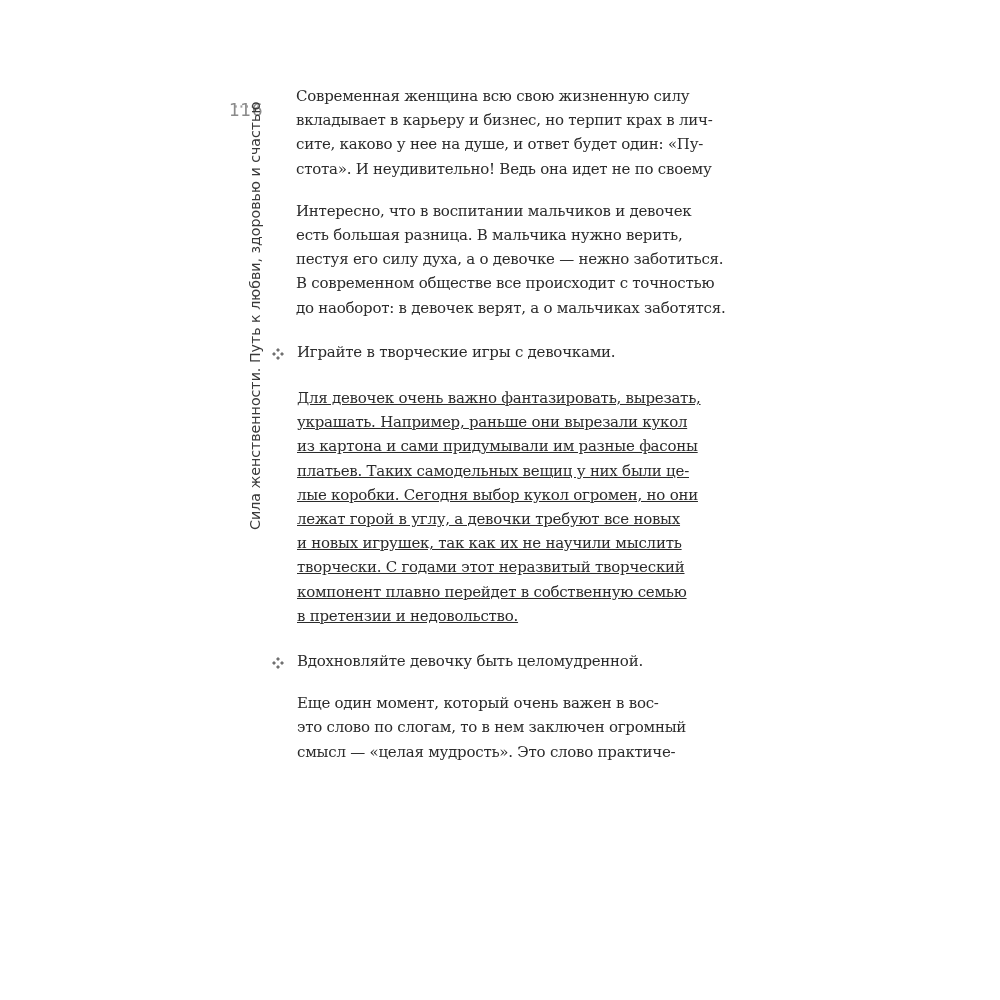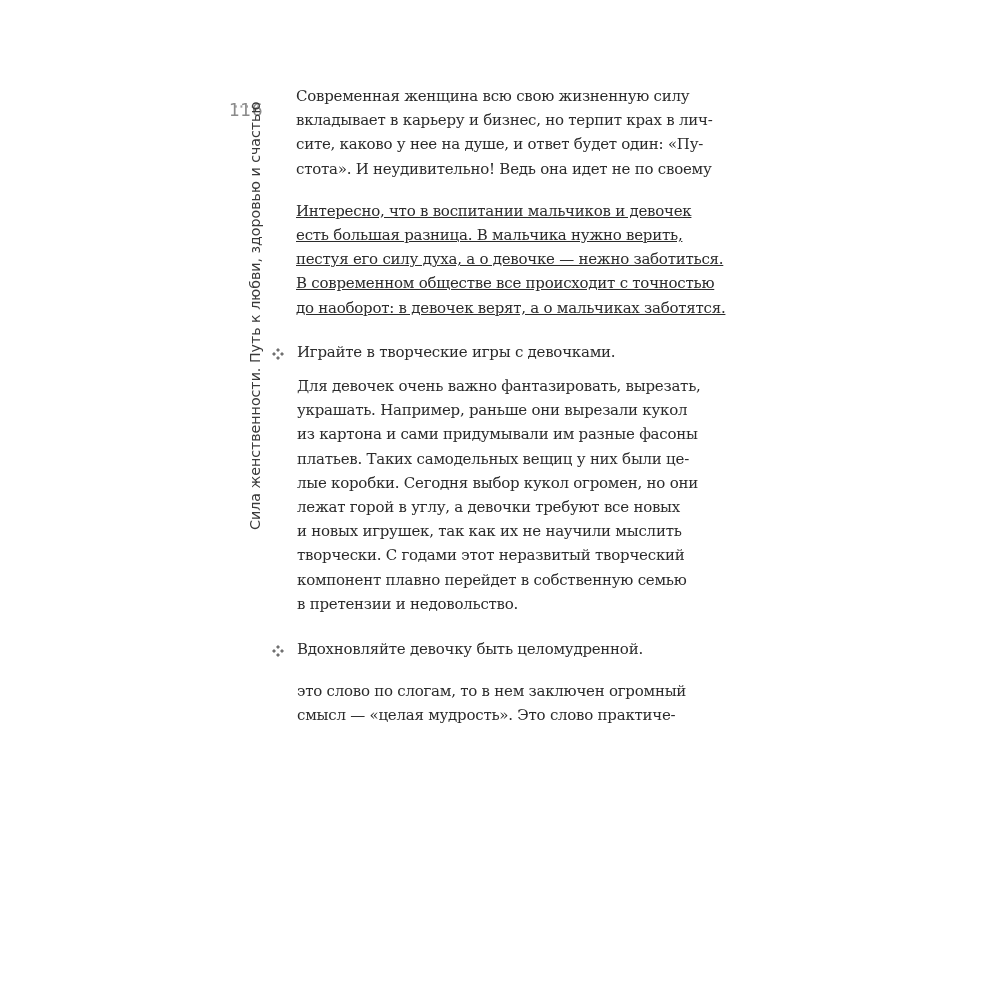--- a/index.html
+++ b/index.html
@@ -25,27 +25,27 @@
     white-space: nowrap;
     font-family: "DejaVu Sans", "Liberation Sans", sans-serif;
     font-size: 14.2px; color: #3a3a3a; line-height: 18px;
   }
   .body-text {
     position: absolute; left: 296px; top: 84px; width: 490px;
     font-size: 15px; line-height: 24.2px; letter-spacing: -0.25px;
   }
   .line { display: block; white-space: nowrap; }
   .para { margin: 0; }
-  .para + .para { margin-top: 18px; text-decoration: underline; }
+  .para + .para { margin-top: 18px; }
   .bullet { position: relative; margin-top: 19px; }
   .bullet-icon {
     position: absolute; left: 0; top: 8px; width: 12px; height: 12px;
   }
   .bullet-text { display: block; padding-left: 25px; white-space: nowrap; }
-  .indented { padding-left: 25px; margin-top: 10px; }
+  .indented { padding-left: 25px; margin-top: 22px; text-decoration: underline; }
   .indented-2 { padding-left: 25px; margin-top: 18px; }
 </style>
 </head>
 <body>
 
 <div class="page-number">116</div>
 <div class="page-number-dots"></div>
 
 <div class="running-header">Сила женственности. Путь к любви, здоровью и счастью</div>
 
@@ -88,17 +88,18 @@
 
   <div class="bullet" style="margin-left:-24px; margin-top:21px;">
     <svg class="bullet-icon" viewBox="0 0 12 12">
       <polygon points="6,0 8,2 6,4 4,2" fill="#707070"></polygon>
       <polygon points="6,8 8,10 6,12 4,10" fill="#707070"></polygon>
       <polygon points="0,6 2,4 4,6 2,8" fill="#707070"></polygon>
       <polygon points="8,6 10,4 12,6 10,8" fill="#707070"></polygon>
     </svg>
     <span class="bullet-text">Вдохновляйте девочку быть целомудренной.</span>
     <div class="indented-2">
+      <span class="line">Еще один момент, который очень важен в вос-</span>
       <span class="line">это слово по слогам, то в нем заключен огромный</span>
       <span class="line">смысл — «целая мудрость». Это слово практиче-</span>
     </div>
   </div>
 </div>
 
 </body></html>

